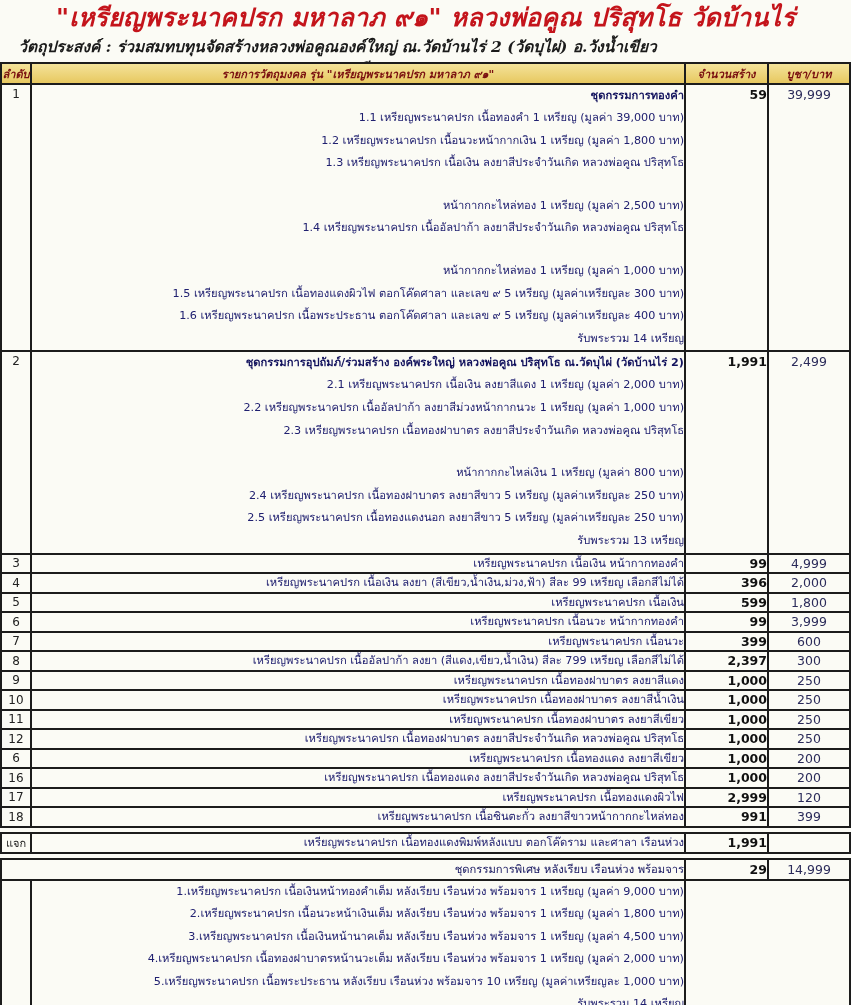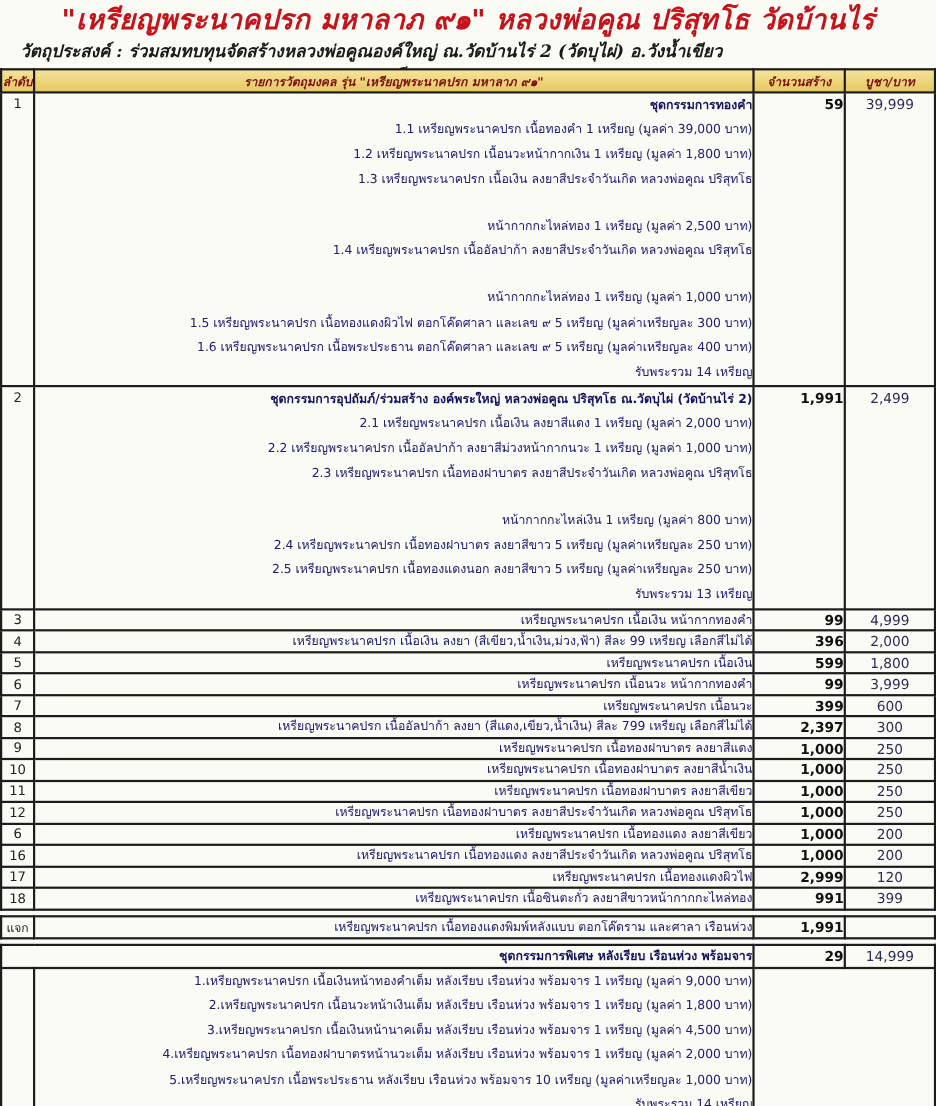--- a/index.html
+++ b/index.html
@@ -38,21 +38,21 @@
   .price { text-align: center; font-size: 12.5px; color: #2b2b5a; padding-top: 2px; }
   .desc { font-size: 11.2px; color: #202070; padding-left: 3px; white-space: nowrap; overflow: hidden; text-align: right; }
   .grp-head { font-weight: bold; color: #13135e; font-size: 11.2px; line-height: 22px; padding-left: 2px; }
   .sub { line-height: 22.6px; padding-left: 2px; }
   .sub.indent { padding-left: 46px; margin-top: 20px; }
   .sub.total { padding-left: 26px; }
   .simple td { height: 17.5px; vertical-align: middle; }
   .simple .no, .simple .qty, .simple .price { padding-top: 0; }
   .simple .desc { line-height: 17px; }
   .spacer td { border: none; height: 4px; }
-  .sp-head .desc { font-weight: bold; color: #13135e; line-height: 19px; }
+  .sp-head .desc { font-weight: normal; color: #13135e; line-height: 19px; }
   .sp-body td { height: 127px; border-bottom: none; }
   .sp-body .sub { line-height: 22.5px; }
   .sp-body .sub.total { padding-left: 24px; }
 </style>
 </head>
 <body>
 
 <div class="title">"เหรียญพระนาคปรก มหาลาภ ๙๑"  หลวงพ่อคูณ ปริสุทโธ วัดบ้านไร่</div>
 <div class="subtitle">วัตถุประสงค์ : ร่วมสมทบทุนจัดสร้างหลวงพ่อคูณองค์ใหญ่ ณ.วัดบ้านไร่ 2 (วัดบุไผ่) อ.วังน้ำเขียว จ.นครราชสีมา</div>
 

